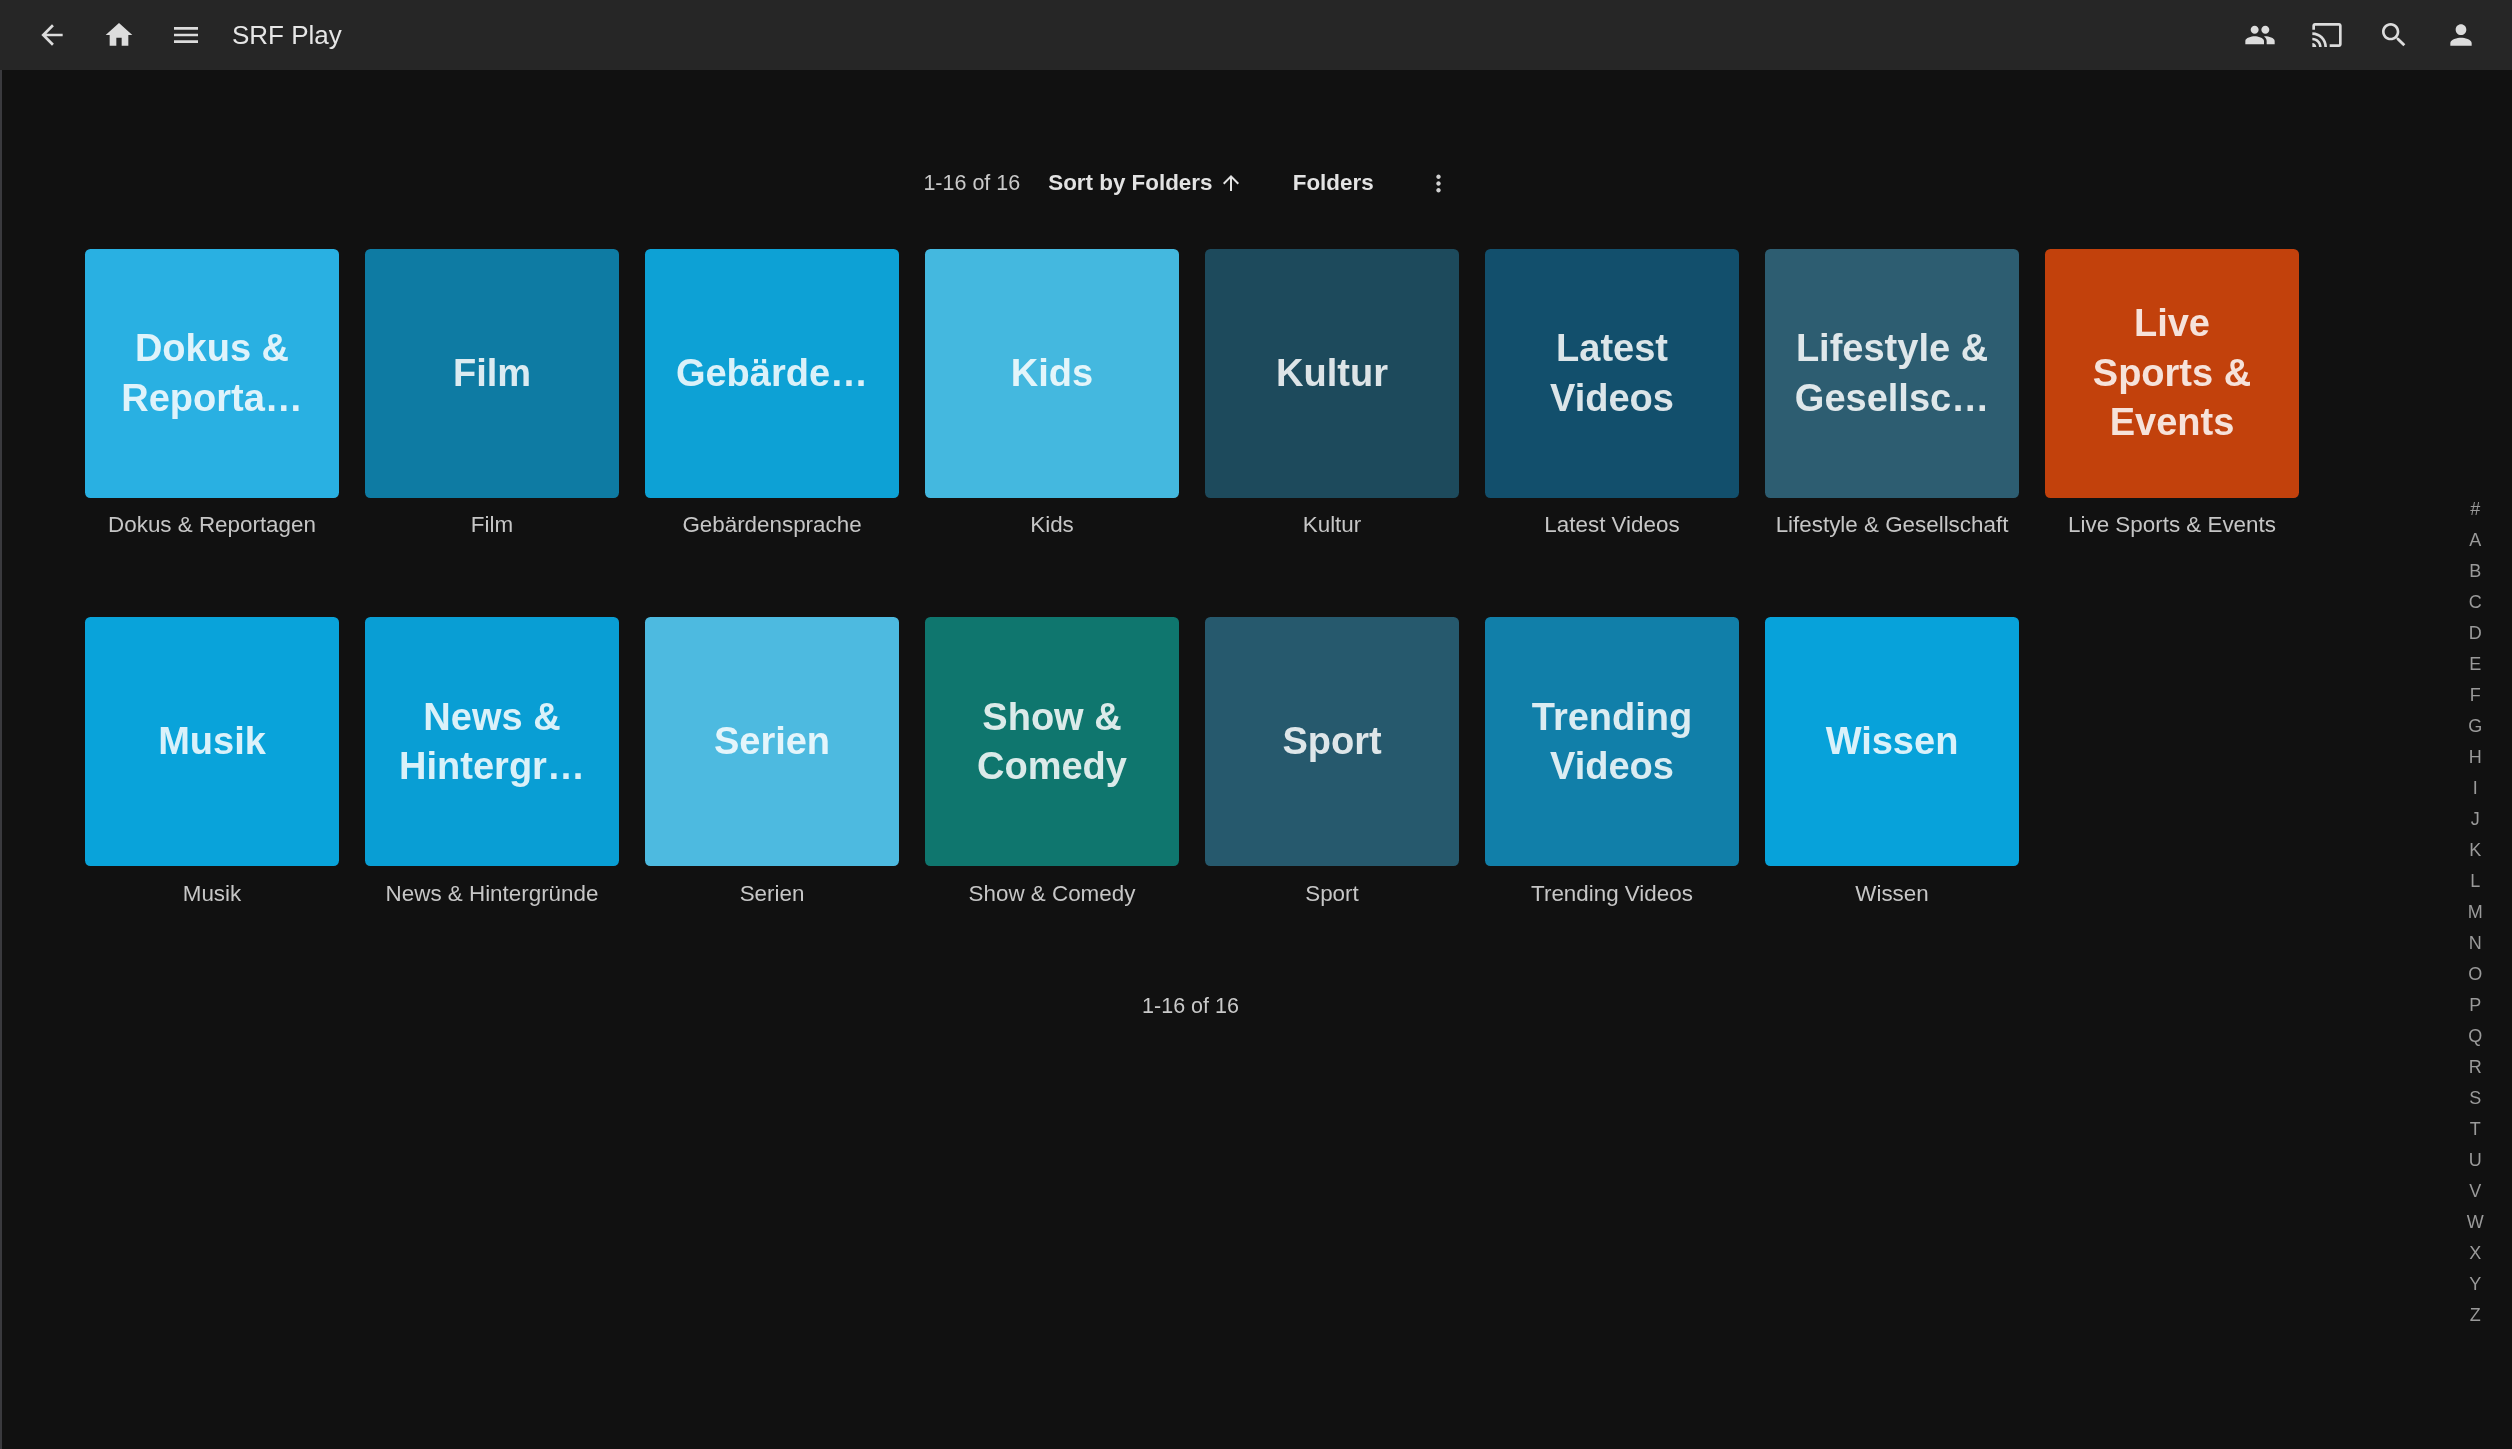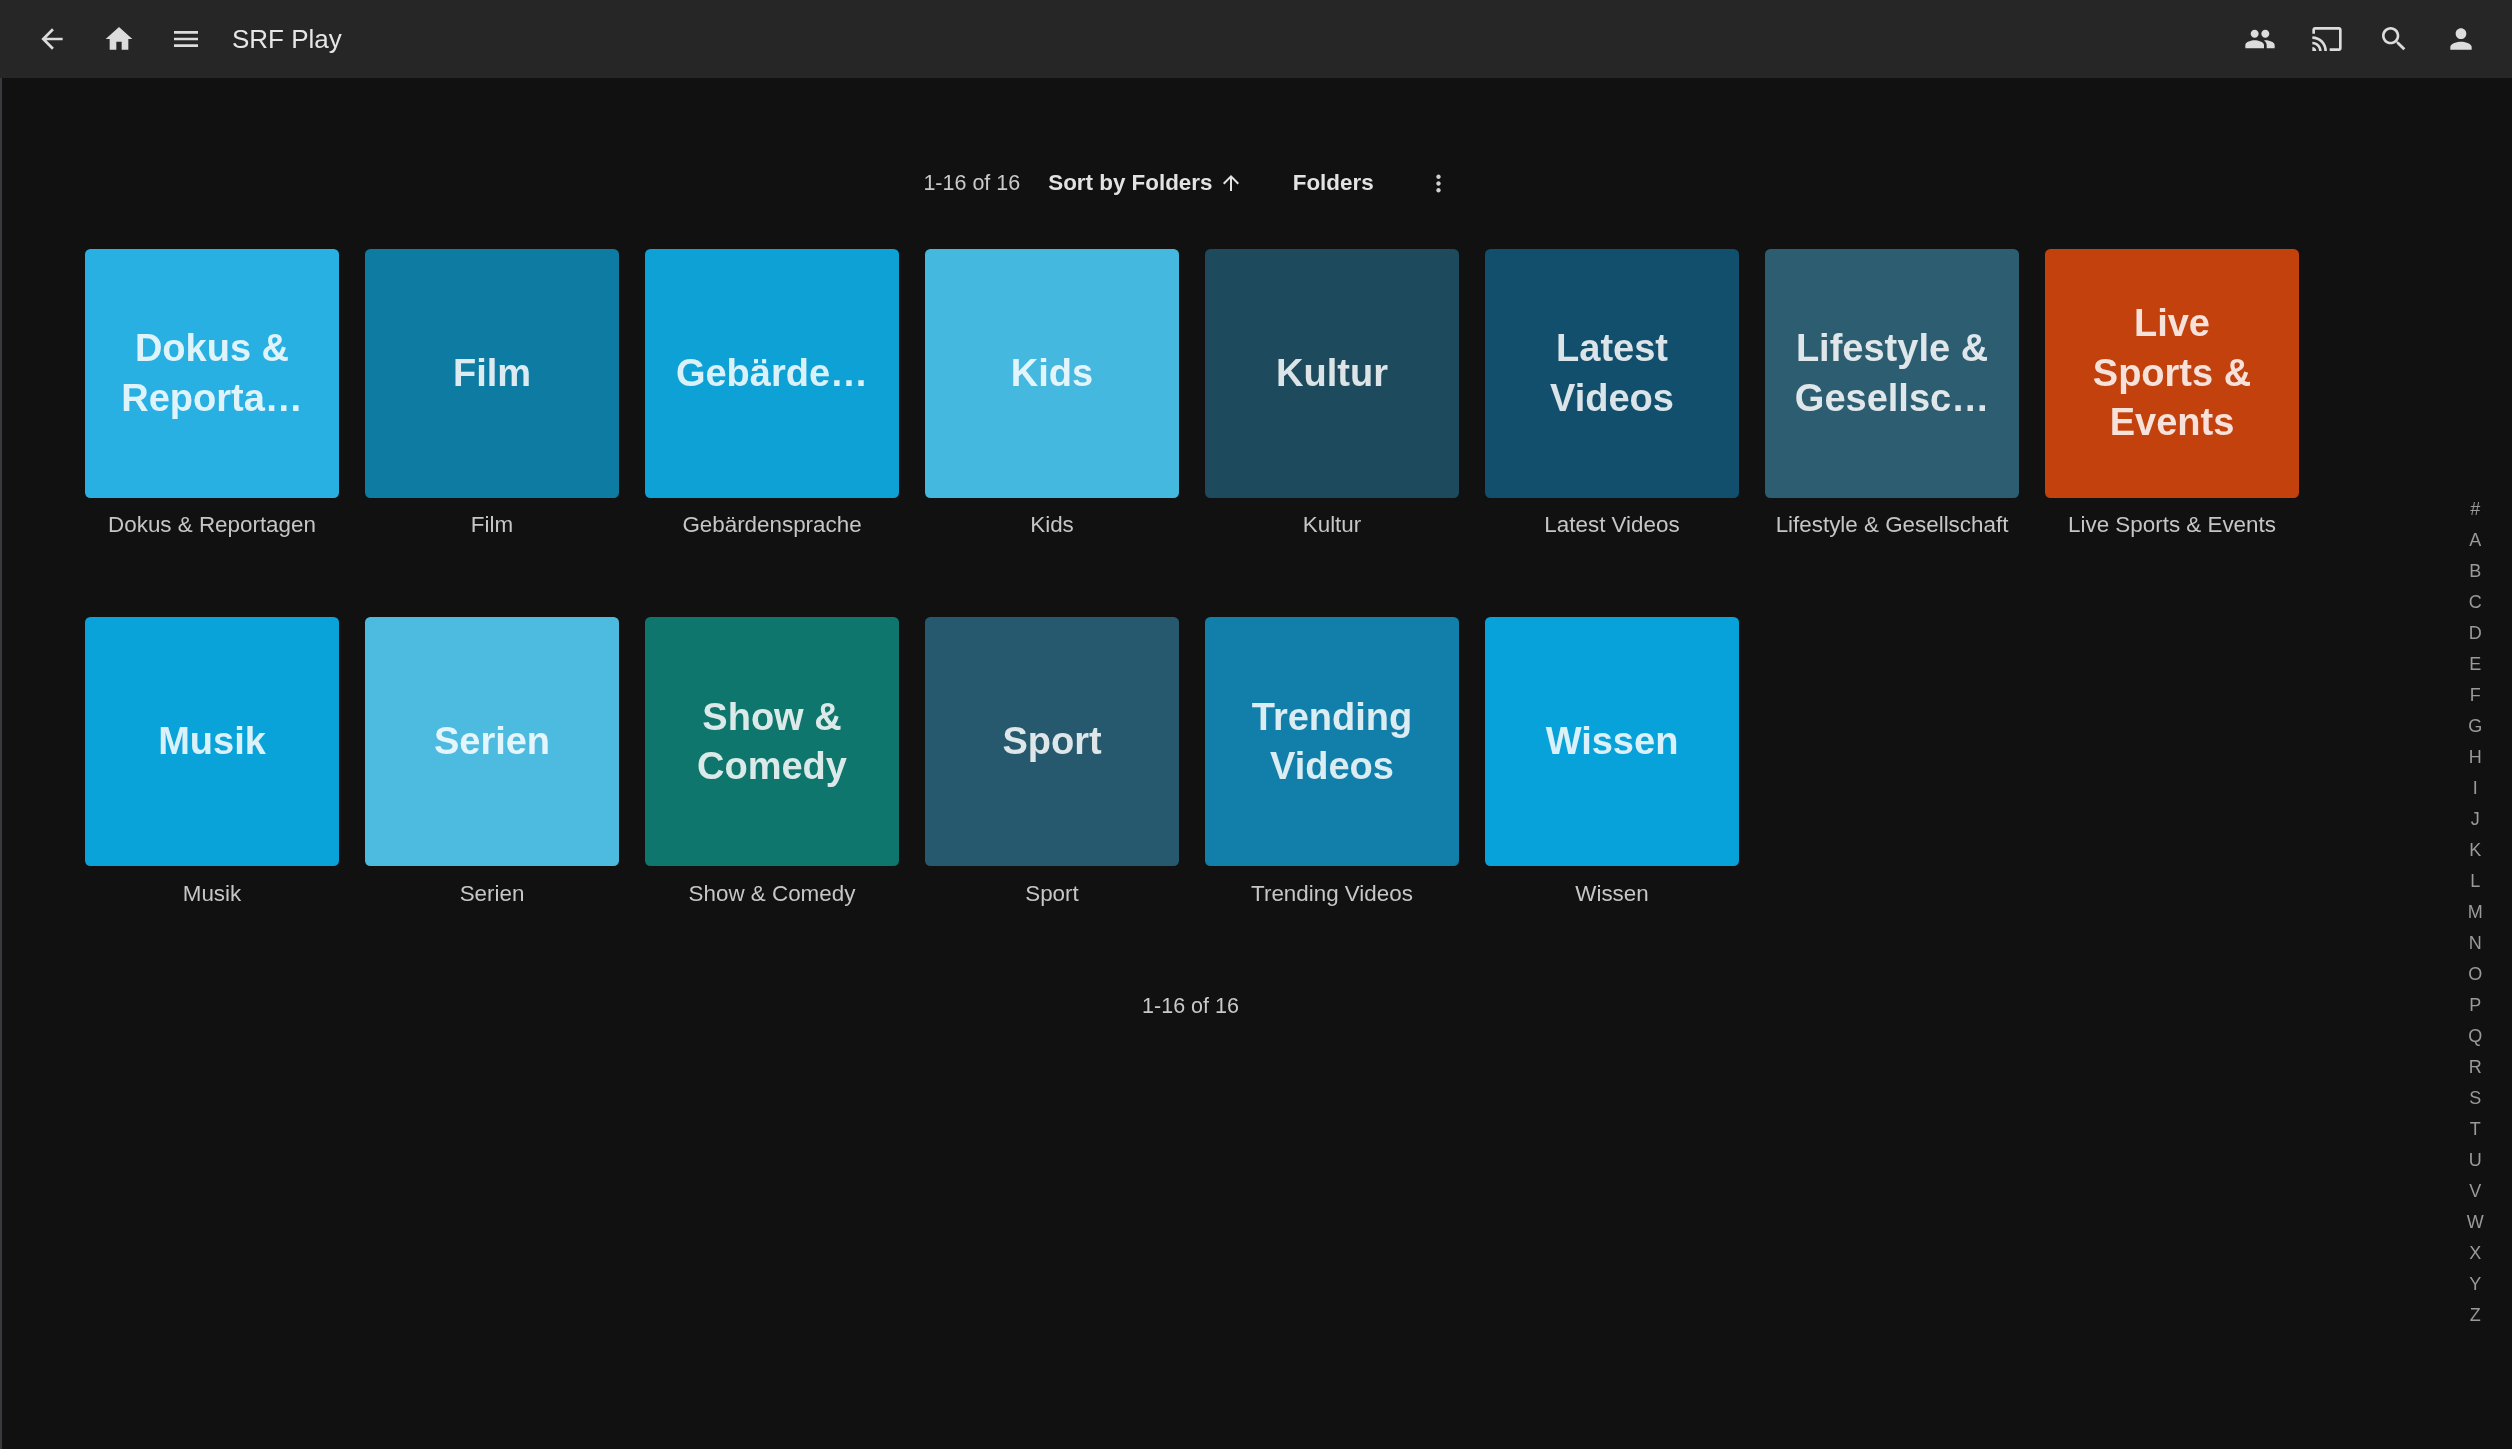--- a/index.html
+++ b/index.html
@@ -9,21 +9,21 @@
     font-family:"Liberation Sans","DejaVu Sans",sans-serif;
     color:#e0e0e0;
     position:relative;
   }
   .edge-line {
     position:absolute; left:0; top:0; bottom:0; width:1.8px;
     background:#3a3a3e; z-index:0;
   }
   
   .topbar {
-    position:absolute; left:0; top:0; right:0; height:78px;
+    position:absolute; left:0; top:0; right:0; height:70px;
     background:#262626;
     display:flex; align-items:center;
     padding:0 30px;
     z-index:5;
   }
   .icon-btn {
     width:43px; height:43px; border:none; background:transparent;
     display:flex; align-items:center; justify-content:center;
     color:#dcdcdc; cursor:pointer; flex:0 0 auto;
   }
@@ -183,20 +183,25 @@
     </div>
     <div class="cell">
       <button class="tile" style="background: #c2410c;">Live
 Sports &amp;
 Events</button>
       <div class="cell-label">Live Sports &amp; Events</div>
     </div>
     <div class="cell">
       <button class="tile" style="background: rgb(9, 163, 218);">Musik</button>
       <div class="cell-label">Musik</div>
+    </div>
+    <div class="cell">
+      <button class="tile" style="background: rgb(9, 158, 212);">News &amp;
+Hintergr…</button>
+      <div class="cell-label">News &amp; Hintergründe</div>
     </div>
     <div class="cell">
       <button class="tile" style="background: rgb(77, 186, 224);">Serien</button>
       <div class="cell-label">Serien</div>
     </div>
     <div class="cell">
       <button class="tile" style="background: #0f766e;">Show &amp;
 Comedy</button>
       <div class="cell-label">Show &amp; Comedy</div>
     </div>

